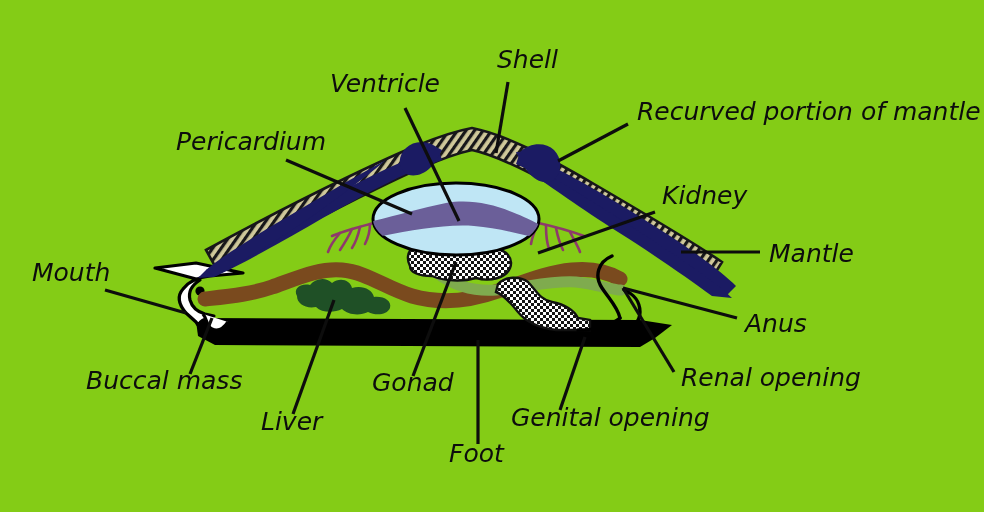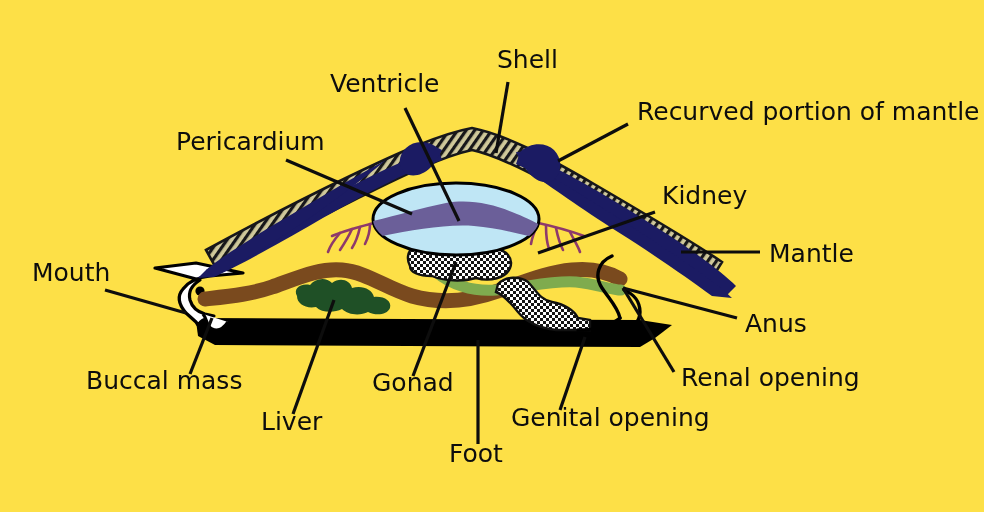--- a/index.html
+++ b/index.html
@@ -11,21 +11,22 @@
   body {
     width: 984px;
     height: 512px;
     overflow: hidden;
     font-family: "DejaVu Sans", "Liberation Sans", sans-serif;
   }
   #stage {
     position: relative;
     width: 984px;
     height: 512px;
-    background: #fde047;
+    background: #84cc16;
+    font-style: italic;
   }
   #diagram-svg {
     position: absolute;
     left: 0;
     top: 0;
     width: 984px;
     height: 512px;
   }
   .lbl {
     font-family: "DejaVu Sans", "Liberation Sans", sans-serif;

